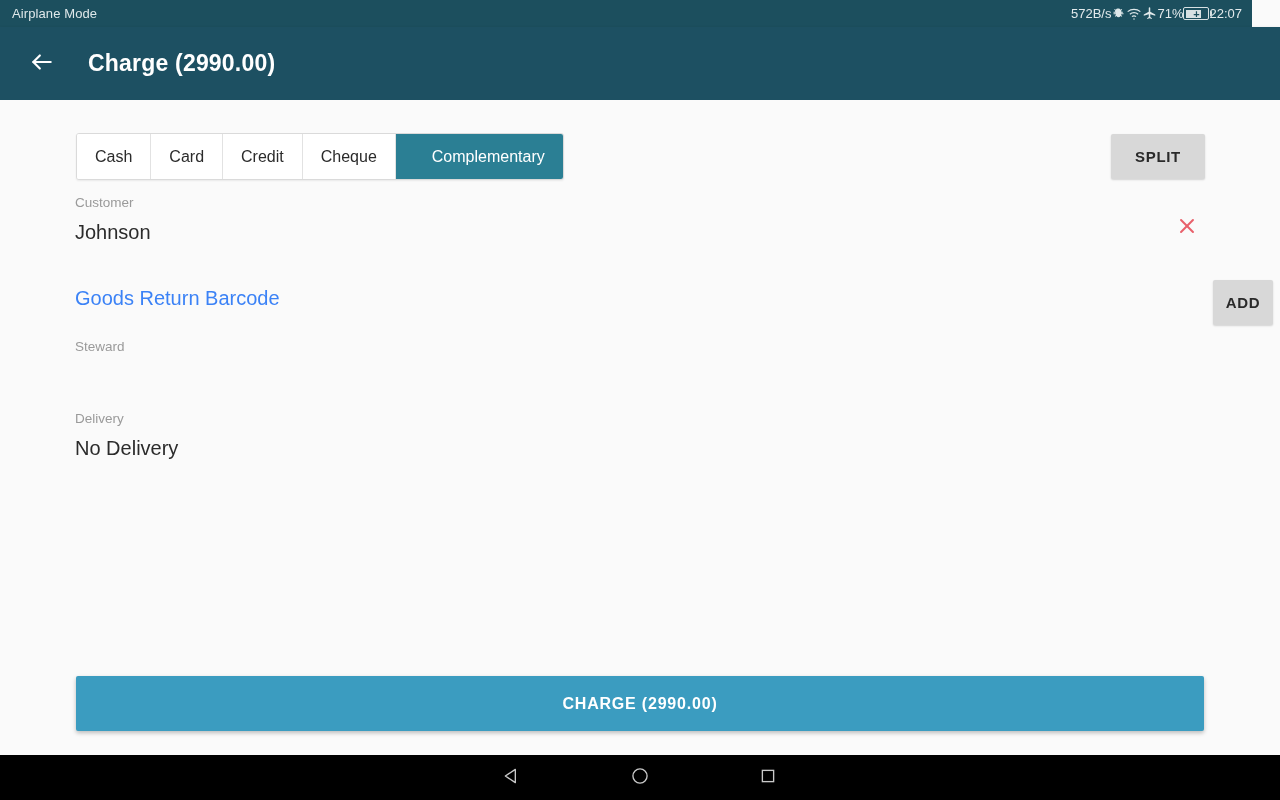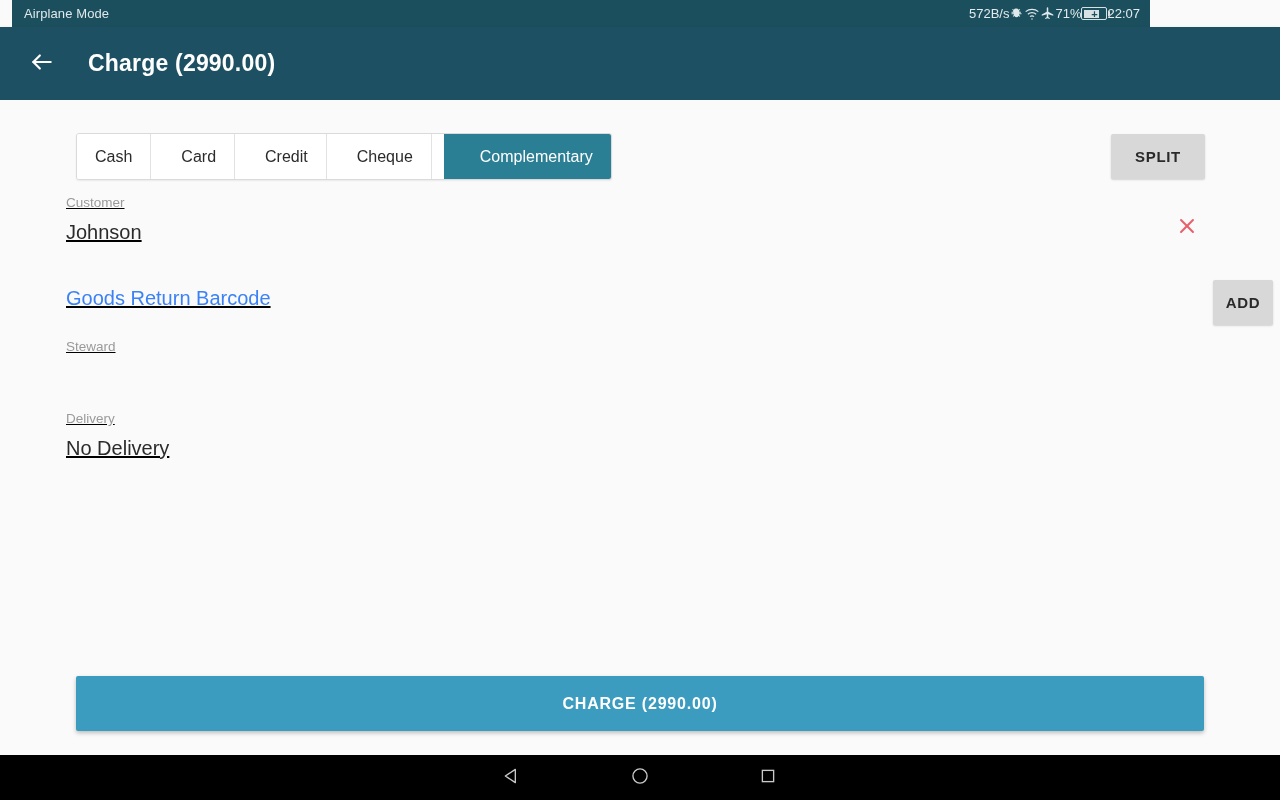--- a/index.html
+++ b/index.html
@@ -15,22 +15,22 @@
   .device {
     position: relative;
     width: 1280px;
     height: 800px;
     background: #fafafa;
   }
 
   
   .statusbar {
     position: absolute;
-    top: 0; left: 12px;
-    width: 1138px;
+    top: 0; left: 0;
+    width: 1252px;
     height: 27px;
     background: #1c4f5e;
     display: flex;
     align-items: center;
     justify-content: space-between;
     padding: 0 10px 0 12px;
     color: #dfe8ea;
     font-size: 13px;
   }
   .statusbar .sb-left {
@@ -127,21 +127,20 @@
   }
 
   .seg {
     display: flex;
     border: 1px solid #dadada;
     border-radius: 3px;
     overflow: hidden;
     background: #fff;
     box-shadow: 0 1px 2px rgba(0,0,0,.07);
     height: 47px;
-    gap: 12px;
   }
   .seg-item {
     display: flex;
     align-items: center;
     justify-content: center;
     padding: 0 18px;
     font-size: 16px;
     color: #2b2b2b;
     background: #fff;
     border-right: 1px solid #e2e2e2;
@@ -169,23 +168,22 @@
     font-family: "Liberation Sans", sans-serif;
     cursor: pointer;
     box-shadow: 0 1px 2px rgba(0,0,0,.16);
   }
   #split-button { width: 93px; }
   #add-button { width: 60px; min-width: 60px; padding: 0; }
 
   
   .field {
     position: absolute;
-    left: 66px;
+    left: 75px;
     width: 1130px;
-    text-decoration: underline;
   }
   .field-label {
     font-size: 13.5px;
     color: #9a9a9a;
     line-height: 1;
     margin-bottom: 12px;
   }
   .field-value {
     font-size: 20px;
     color: #2b2b2b;

